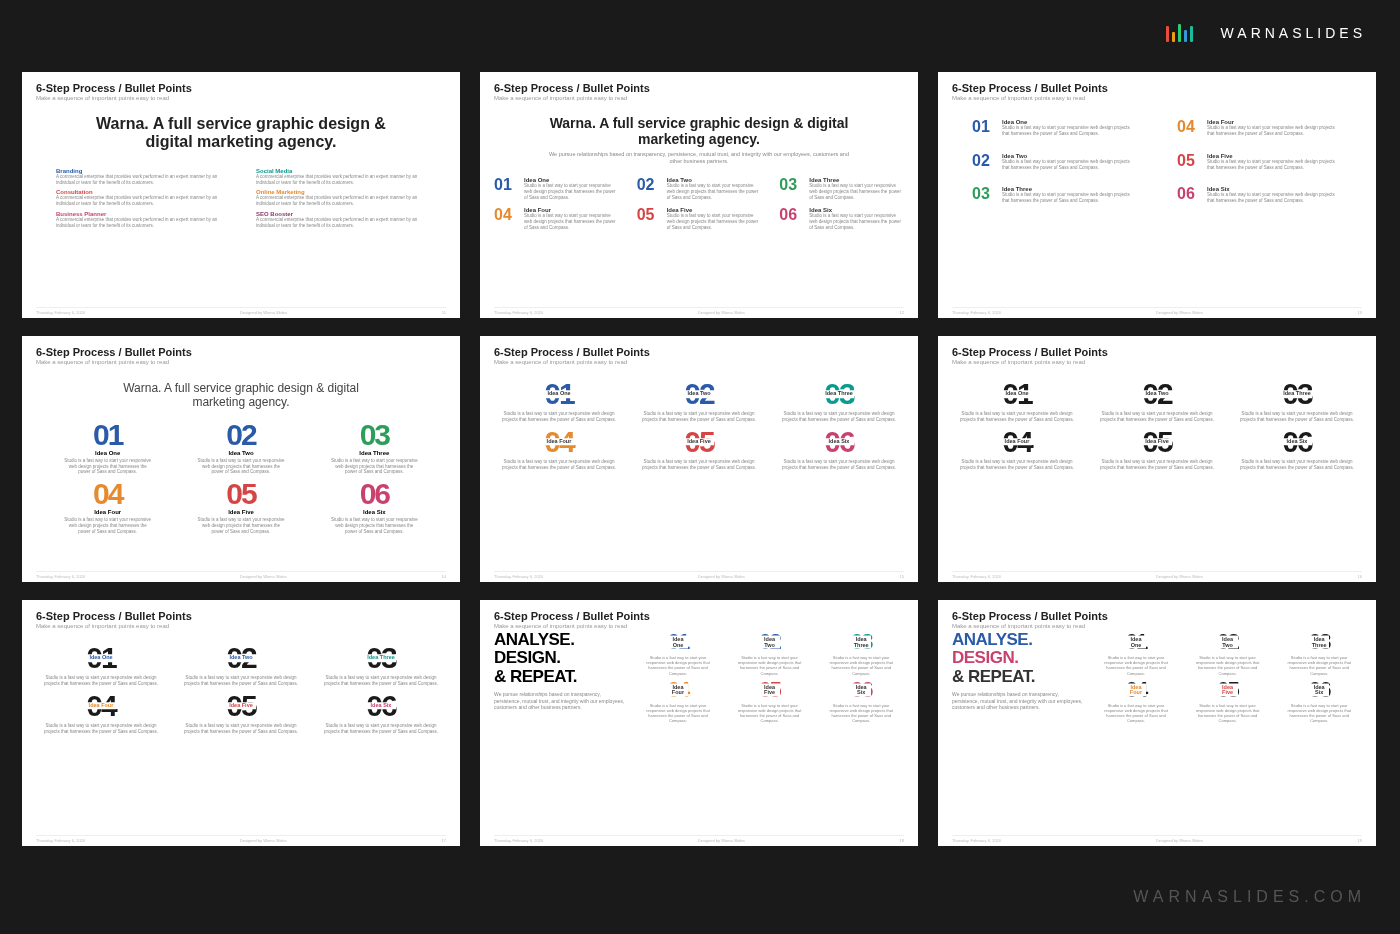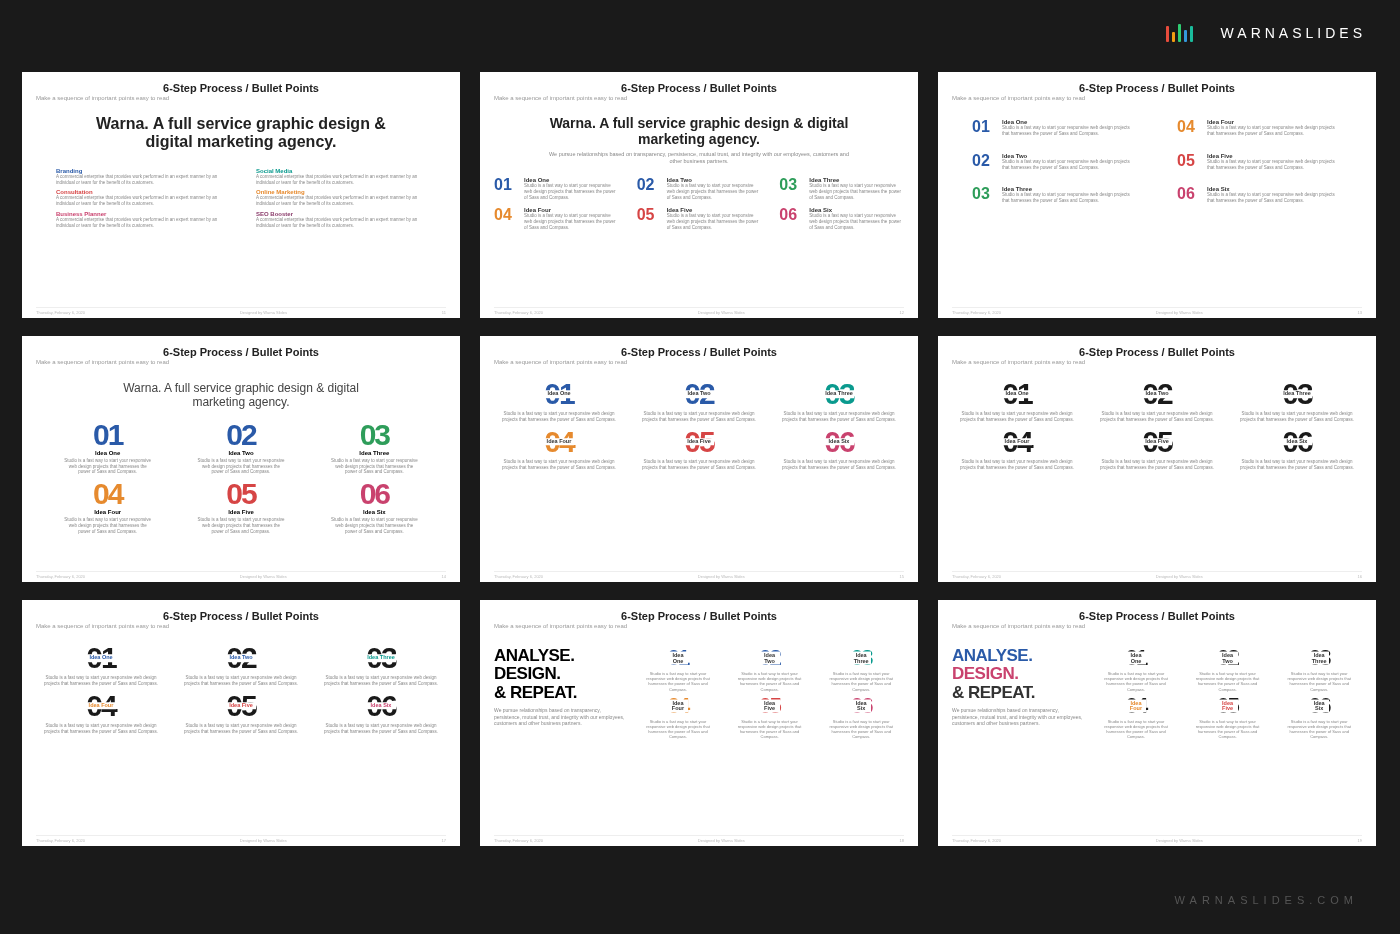--- a/index.html
+++ b/index.html
@@ -15,35 +15,35 @@
   }
   .brand .bars { display:flex; gap:3px; align-items:flex-end; }
   .brand .bars span { width:3px; border-radius:1px; }
   .brand .bars span:nth-child(1){background:#e74c3c;height:16px;}
   .brand .bars span:nth-child(2){background:#f39c12;height:10px;}
   .brand .bars span:nth-child(3){background:#2ecc71;height:18px;}
   .brand .bars span:nth-child(4){background:#3498db;height:12px;}
   .brand .bars span:nth-child(5){background:#1abc9c;height:16px;}
   .brand .txt { color:#fff; letter-spacing:4px; font-size:14px; font-weight:500; }
   .watermark {
-    position:absolute; bottom:28px; right:42px;
-    color:#555; letter-spacing:5px; font-size:11px;
+    position:absolute; bottom:28px; right:34px;
+    color:#555; letter-spacing:5px; font-size:16px;
   }
   .grid {
     position:absolute; top:72px; left:22px; right:22px;
     display:grid; grid-template-columns:repeat(3,1fr); grid-template-rows:repeat(3,1fr);
     gap:18px;
   }
   .slide {
     background:#fff; width:438px; height:246px;
     padding:10px 14px 6px 14px;
     position:relative;
     display:flex; flex-direction:column;
   }
-  .sh { font-size:11px; font-weight:700; color:#222;text-align:center; }
+  .sh { font-size:11px; font-weight:700; color:#222; }
   .ss { font-size:6px; color:#999; margin-top:1px; }
   .hero { font-size:16px; font-weight:700; text-align:center; color:#222; line-height:1.15; margin-top:14px; }
   .hero-sub { font-size:5.5px; color:#888; text-align:center; margin-top:4px; padding:0 50px; line-height:1.3; }
   .foot {
     position:absolute; bottom:3px; left:14px; right:14px;
     display:flex; justify-content:space-between;
     font-size:4px; color:#bbb; border-top:.5px solid #eee; padding-top:2px;
   }
   
   .twocol { display:grid; grid-template-columns:1fr 1fr; gap:4px 30px; margin-top:16px; padding:0 20px; }
@@ -66,21 +66,21 @@
   .bignum .lbl {
     position:absolute; left:0; right:0; top:50%; transform:translateY(-50%);
     background:#fff; font-size:5.5px; font-weight:700; color:#333; padding:1px 0;
     letter-spacing:0;
   }
   .tile .d { font-size:4.5px; color:#888; line-height:1.3; margin-top:2px; padding:0 6px; }
   .nc-blue{color:#2a5aa8;} .nc-teal{color:#0a9a8e;} .nc-green{color:#2e9d5a;}
   .nc-orange{color:#e68a2e;} .nc-red{color:#d64545;} .nc-pink{color:#c9426e;}
   .nc-dark{color:#1a1a1a;}
   
-  .adr { display:flex; gap:10px; margin-top:18px; }
+  .adr { display:flex; gap:10px; margin-top:2px; }
   .adr-left { flex:0 0 32%; }
   .adr-left .big { font-size:17px; font-weight:900; line-height:1.08; letter-spacing:-.5px; }
   .adr-left .sub { font-size:5px; color:#888; margin-top:5px; line-height:1.3; }
   .adr-right { flex:1; display:grid; grid-template-columns:repeat(3,1fr); gap:3px 6px; }
   .adr-right .tile .bignum { font-size:22px; }
   .adr-right .tile .d { font-size:4px; }
   .adr-colored .l1{color:#2a5aa8;} .adr-colored .l2{color:#c9426e;}
 </style>
 </head>
 <body>

